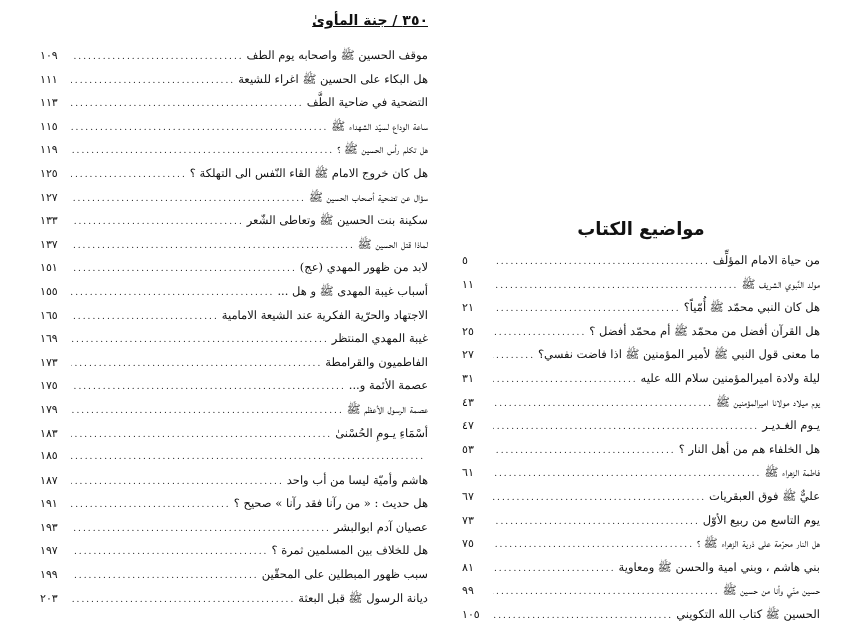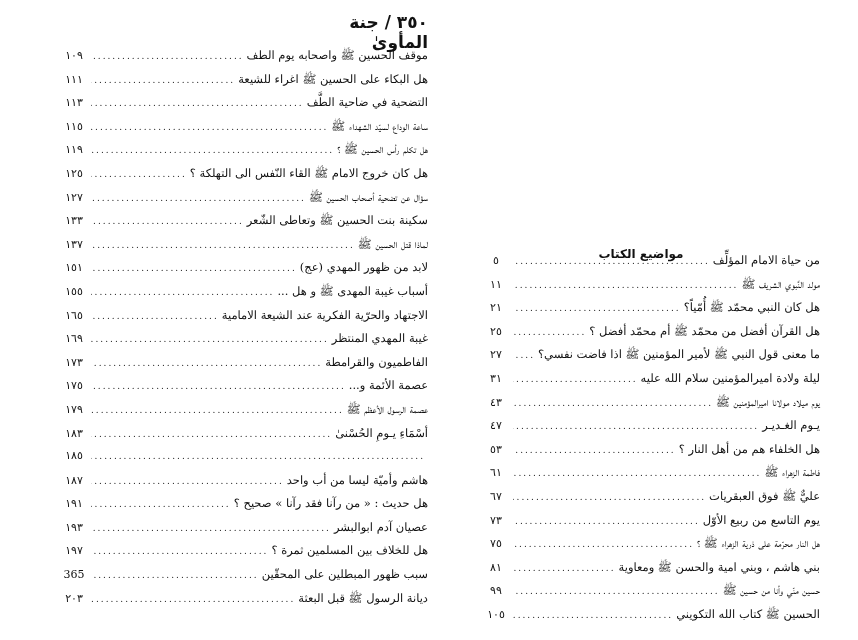--- a/index.html
+++ b/index.html
@@ -1,30 +1,30 @@
 <!DOCTYPE html>
 <html><head>
 <meta charset="utf-8">
 <style>
   html, body { margin:0; padding:0; background:#ffffff; }
   body { width:858px; height:640px; position:relative; overflow:hidden;
          font-family:"DejaVu Serif", serif; color:#111; }
   .page-header { position:absolute; top:12px; left:300px; width:128px; height:20px;
                  direction:rtl; font-family:"DejaVu Sans", sans-serif;
-                 font-weight:bold; font-size:17px; }
+                 font-weight:bold; font-size:14px;text-decoration:underline; }
   .toc-col { position:absolute; direction:rtl; }
   .toc-left { left:40px; top:48px; width:388px; }
   .toc-right { left:462px; top:253px; width:358px; }
   .toc-title { position:absolute; left:462px; top:218px; width:358px; text-align:center;
-               direction:rtl; font-family:"DejaVu Sans", sans-serif; font-weight:bold; font-size:12px;margin-top:29px; }
+               direction:rtl; font-family:"DejaVu Sans", sans-serif; font-weight:bold; font-size:18px; }
   .toc-row { display:flex; align-items:baseline; height:23.6px; font-size:11.5px; white-space:nowrap; }
   .toc-row .t { flex:0 0 auto;text-align:center; }
   .toc-row .dots { flex:1 1 auto; overflow:hidden; color:#222; margin:0 3px; letter-spacing:2px; font-size:9px; }
   .toc-row .dots::before { content:"................................................................................................................................................"; }
-  .toc-row .p { flex:0 0 auto; min-width:28px; text-align:center; font-size:11px;margin-left:20px; }
+  .toc-row .p { flex:0 0 auto; min-width:28px; text-align:left; font-size:11px; }
 </style>
 </head>
 <body>
 
 <div class="page-header">٣٥٠ / جنة المأوىٰ</div>
 
 <div class="toc-col toc-left" id="left-col">
     <div class="toc-row">
     <span class="t">موقف الحسين ﷺ واصحابه يوم الطف</span>
     <span class="dots"></span>
@@ -130,21 +130,21 @@
     <span class="p">١٩٣</span>
   </div>
     <div class="toc-row">
     <span class="t">هل للخلاف بين المسلمين ثمرة ؟</span>
     <span class="dots"></span>
     <span class="p">١٩٧</span>
   </div>
     <div class="toc-row">
     <span class="t">سبب ظهور المبطلين على المحقّين</span>
     <span class="dots"></span>
-    <span class="p">365</span>
+    <span class="p">١٩٩</span>
   </div>
     <div class="toc-row">
     <span class="t">ديانة الرسول ﷺ قبل البعثة</span>
     <span class="dots"></span>
     <span class="p">٢٠٣</span>
   </div>
   </div>
 
 <div class="toc-title">مواضيع الكتاب</div>
 <div class="toc-col toc-right" id="right-col">

